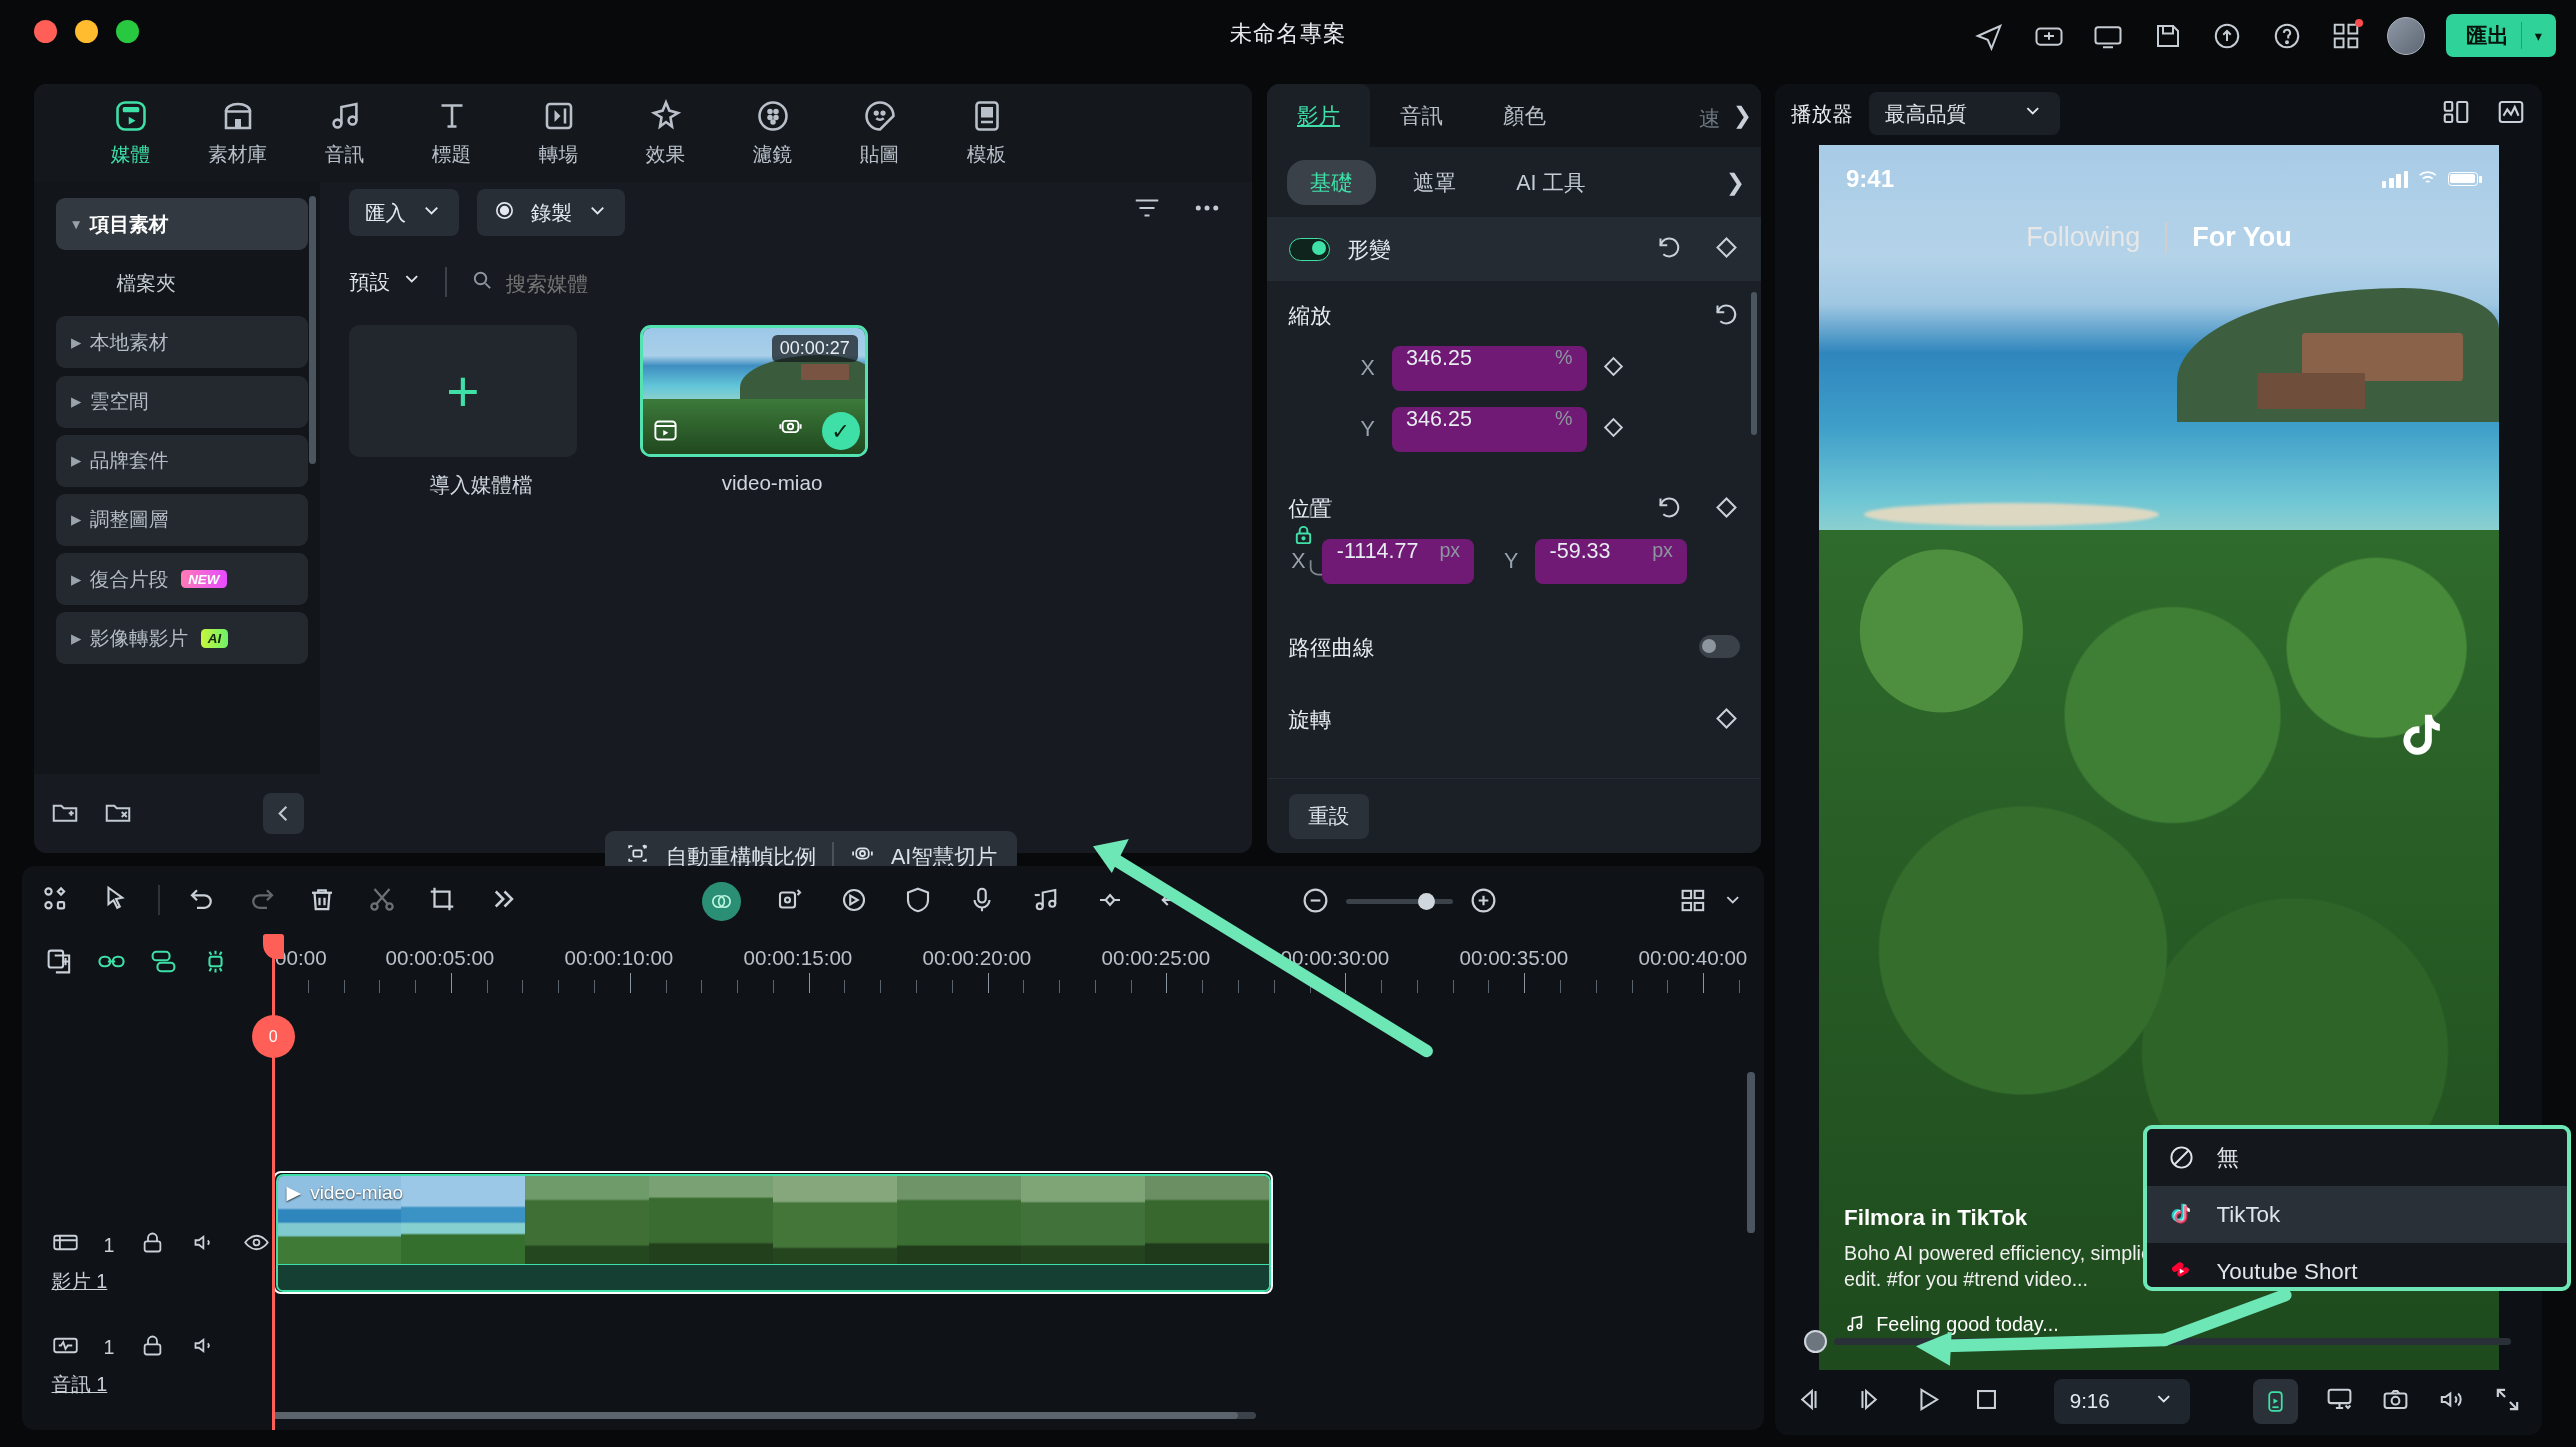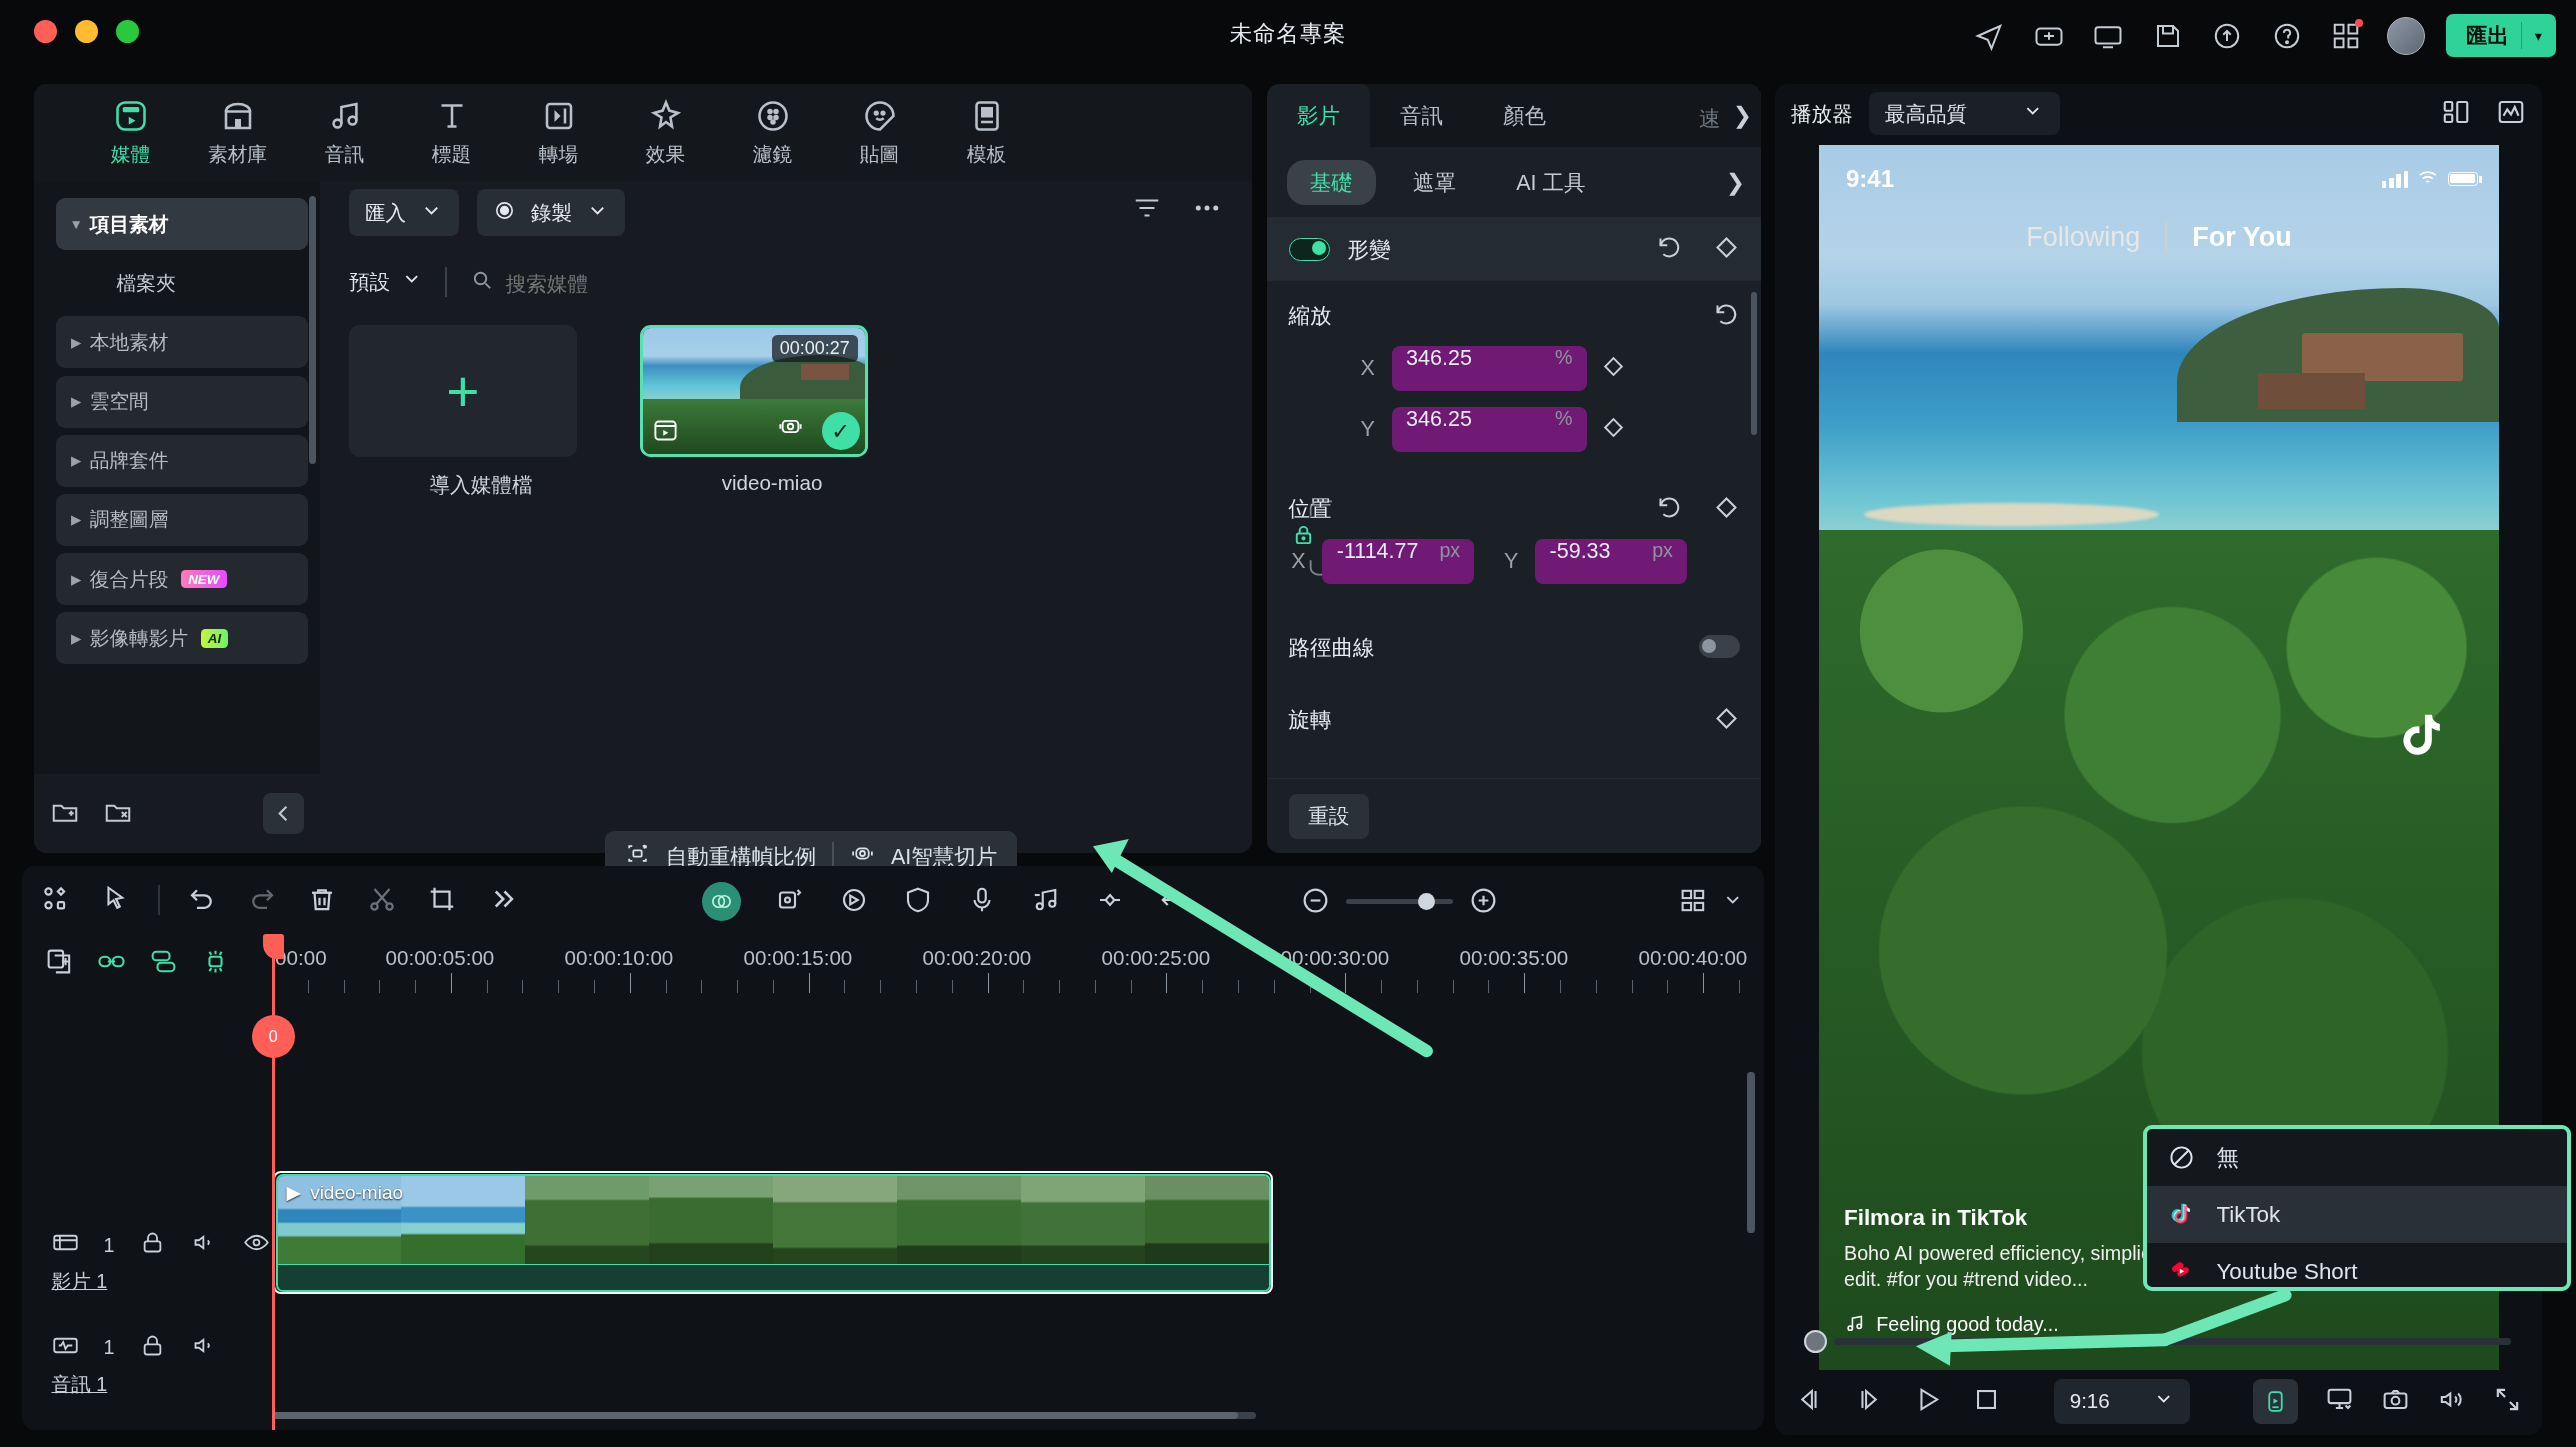--- a/index.html
+++ b/index.html
@@ -79,21 +79,21 @@
   
   .callout { position:absolute; left:513px; top:708px; width:537px; height:73px; border:4.5px solid #6ee7b7; border-radius:9px; }
   .autopill { position:absolute; left:571px; top:747px; height:50px; background:#2b3138; border-radius:9px; display:flex; align-items:center; padding:0 19.7px; gap:16px; font-size:21.5px; color:#dbe2e9;}
   .autopill .vs { width:1.8px;height:29px;background:#49515a;}
   .autopill svg{width:25px;height:25px;}
 
   
   .proppanel { position:absolute; left:1267px; top:84px; width:494px; height:769px; background:#1b2027; border-radius:12.5px; overflow:hidden; }
   .ptabs { height:63px; background:#13171c; display:flex; align-items:flex-end; position:relative;}
   .ptab { height:63px; padding:0 30px; display:flex;align-items:center; font-size:21.5px; color:#b9c0c9; }
-  .ptab.active{ color:#3fe0a8; background:#1b2027; border-radius:9px 9px 0 0;}
+  .ptab.active{ color:#3fe0a8; background:#1b2027; border-radius:9px 9px 0 0;text-decoration:underline;}
   .ptabs .chev{ position:absolute; right:9px; top:18px; color:#c9d0d8; font-size:23px;}
   .ptabs .fade{ position:absolute; right:39px; top:19.7px; color:#6d757e; font-size:21.5px; overflow:hidden; width:23px;}
   .psubtabs{ height:70px; display:flex; align-items:center; padding:0 19.7px; gap:14.3px; position:relative;}
   .pst { padding:8px 23px; border-radius:18px; font-size:21.5px; color:#c5ccd4;}
   .pst.active{ background:#3a4149; color:#3fe0a8;}
   .psubtabs .chev{ position:absolute; right:16px; color:#c9d0d8; font-size:23px;}
   .prow-head { height:64px; background:#252b33; display:flex; align-items:center; padding:0 21.5px; gap:18px;}
   .toggle { width:41px;height:23px;border-radius:11.6px; background:#0e241d; border:1.8px solid #3fe0a8; position:relative;}
   .toggle i{ position:absolute; right:2.7px; top:2.7px; width:14.3px;height:14.3px;border-radius:50%;background:#3fe0a8;}
   .toggle.off{ background:#3a4149; border-color:#3a4149;}

